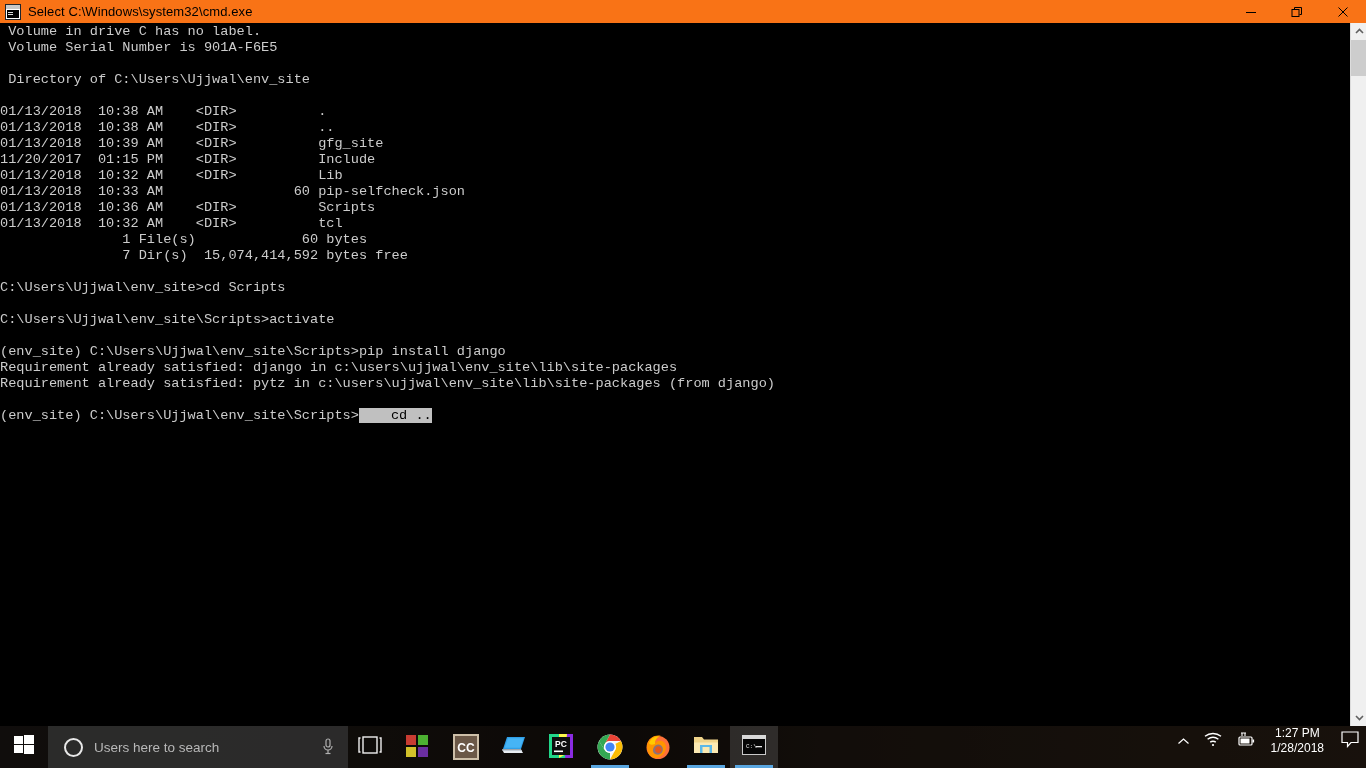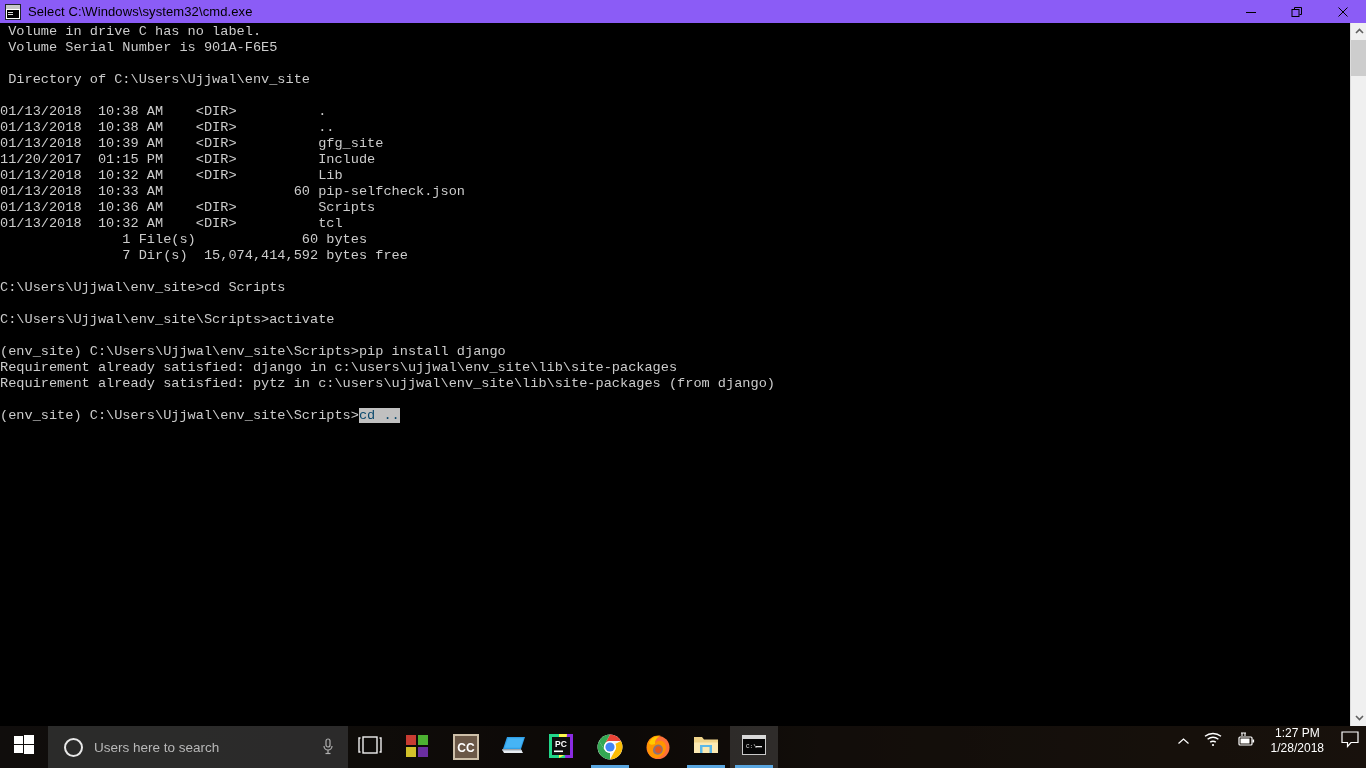--- a/index.html
+++ b/index.html
@@ -19,21 +19,21 @@
     width: 1366px;
     height: 726px;
     background: #000;
   }
 
   #titlebar {
     position: absolute;
     left: 0; top: 0;
     width: 1366px;
     height: 23px;
-    background: #8b5cf6;
+    background: #f97316;
     display: flex;
     align-items: center;
   }
   #title-icon {
     width: 16px; height: 16px;
     margin-left: 5px; margin-right: 7px;
     background: #ffffff;
     border: 1px solid #20252b;
     box-sizing: border-box;
     position: relative;
@@ -91,21 +91,22 @@
     font-family: "Liberation Mono", "DejaVu Sans Mono", monospace;
     font-size: 13.6px;
     line-height: 16px;
     color: #cccccc;
     white-space: pre;
     padding-top: 1px;
     letter-spacing: 0px;
   }
   #console-text .sel {
     background: #c0c0c0;
-    color: #0c4a6e;
+    color: #000000;
+    padding-left: 32px;
   }
 
   
   #scrollbar {
     position: absolute;
     right: 0; top: 23px;
     width: 16px;
     height: 703px;
     background: #f0f0f0;
     border-left: 1px solid #dcdcdc;

